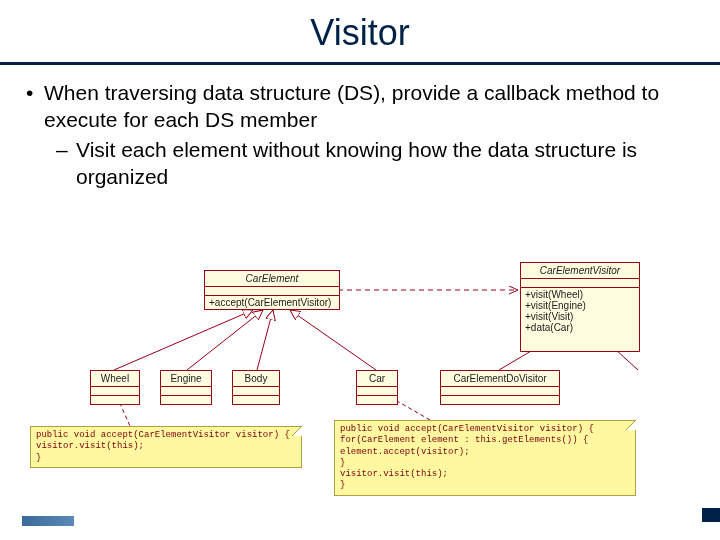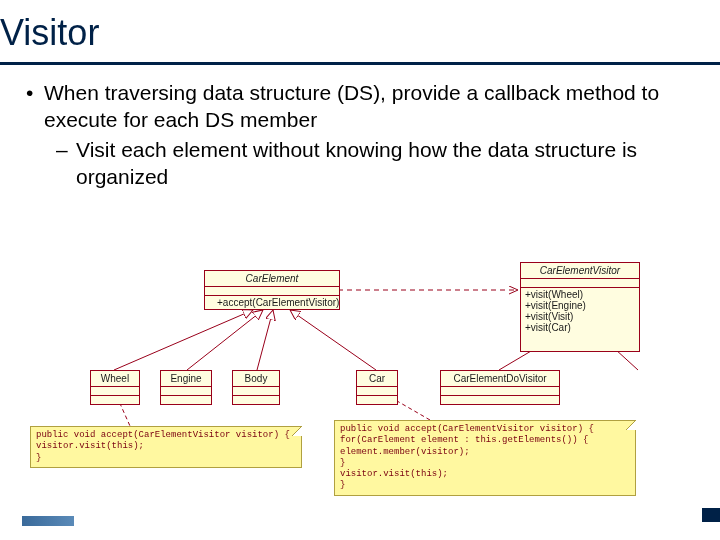--- a/index.html
+++ b/index.html
@@ -1,27 +1,27 @@
 <!DOCTYPE html>
 <html><head>
 <meta charset="utf-8">
 <style>
 html,body{margin:0;padding:0;background:#fff;font-family:Arial,Helvetica,sans-serif}
 .slide{width:720px;height:540px;position:relative;overflow:hidden}
-.title{font-size:36px;color:#002147;text-align:left;padding:12px 0 8px 0;font-family:Arial,sans-serif}
+.title{font-size:36px;color:#002147;text-align:center;padding:12px 0 8px 0;font-family:Arial,sans-serif}
 .rule{height:3px;background:#002147;margin:0 0 14px 0}
 .body{padding:0 26px 0 26px;font-size:21px;color:#000;line-height:1.3}
 .b1{display:flex;align-items:flex-start;margin-bottom:2px}
 .b1 .dot{width:18px;flex:0 0 18px}
 .b2{display:flex;align-items:flex-start;margin-left:30px}
 .b2 .dash{width:20px;flex:0 0 20px}
 .diagram{position:absolute;left:0;top:262px;width:670px;height:280px}
 .uml{position:absolute;border:1px solid #99001a;background:#fffde0;font-size:10px;font-family:Arial,sans-serif;color:#1a1a1a}
 .uml .hdr{border-bottom:1px solid #99001a;padding:2px 4px;text-align:center}
-.uml .sec{border-bottom:1px solid #99001a;padding:1px 12px;min-height:6px}
+.uml .sec{border-bottom:1px solid #99001a;padding:1px 4px;min-height:6px}
 .uml .sec:last-child{border-bottom:none}
 .italic{font-style:italic}
 .note{position:absolute;background:#fff8a0;border:1px solid #b0a040;font-size:9px;font-family:"Courier New",monospace;color:#7a0010;padding:3px 5px;line-height:1.25}
 .notecut{position:absolute;top:-1px;right:-1px;width:10px;height:10px;background:linear-gradient(135deg,transparent 49%,#b0a040 50%,#b0a040 52%,#fff 53%)}
 .footbar{position:absolute;left:22px;bottom:14px;width:52px;height:10px;background:linear-gradient(90deg,#3a6a9a,#5a8ab8)}
 .footstub{position:absolute;right:0;bottom:18px;width:18px;height:14px;background:#002147}
 svg{position:absolute;left:0;top:0}
 </style>
 </head>
 <body>
@@ -74,21 +74,21 @@
       <div class="sec">+accept(CarElementVisitor)</div>
     </div>
 
     <div class="uml" style="left:520px;top:0px;width:118px">
       <div class="hdr italic">CarElementVisitor</div>
       <div class="sec"></div>
       <div class="sec" style="padding:1px 4px 18px 4px">
         <div>+visit(Wheel)</div>
         <div>+visit(Engine)</div>
         <div>+visit(Visit)</div>
-        <div>+visit(Car)</div>
+        <div>+data(Car)</div>
       </div>
     </div>
 
     <div class="uml" style="left:160px;top:108px;width:50px">
       <div class="hdr">Engine</div>
       <div class="sec"></div>
         <div class="sec"></div>
     </div>
     <div class="uml" style="left:90px;top:108px;width:48px">
       <div class="hdr">Wheel</div>
@@ -115,21 +115,21 @@
       <div class="notecut"></div>
       <div>public void accept(CarElementVisitor visitor) {</div>
       <div>  visitor.visit(this);</div>
       <div>}</div>
     </div>
 
     <div class="note" style="left:334px;top:158px;width:290px">
       <div class="notecut"></div>
       <div>public void accept(CarElementVisitor visitor) {</div>
       <div>  for(CarElement element : this.getElements()) {</div>
-      <div>    element.member(visitor);</div>
+      <div>    element.accept(visitor);</div>
       <div>  }</div>
       <div>  visitor.visit(this);</div>
       <div>}</div>
     </div>
 
   </div>
 
   <div class="footbar"></div>
   <div class="footstub"></div>
 </div>

